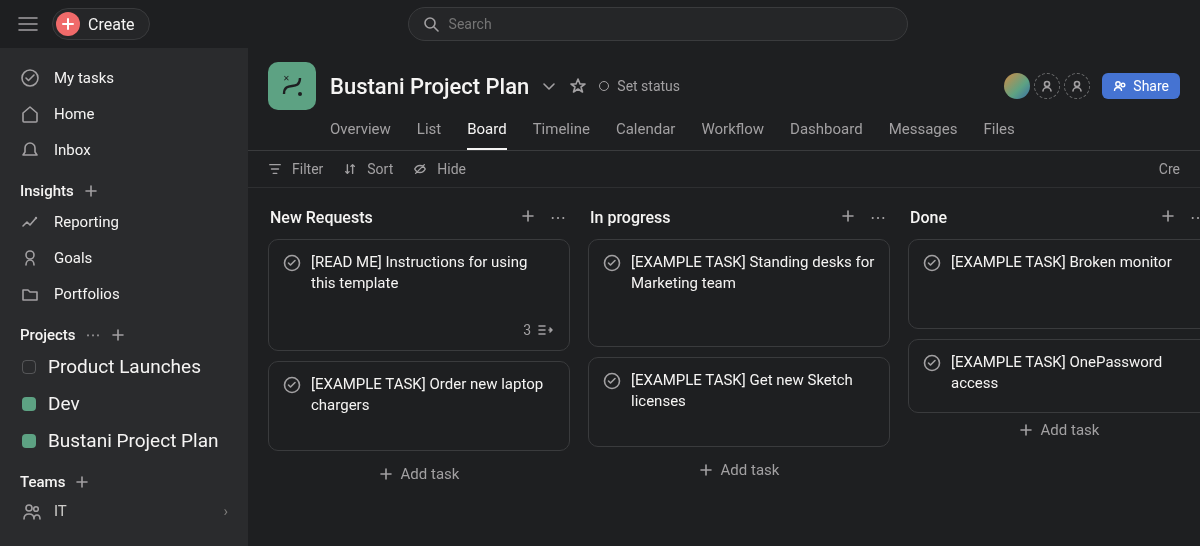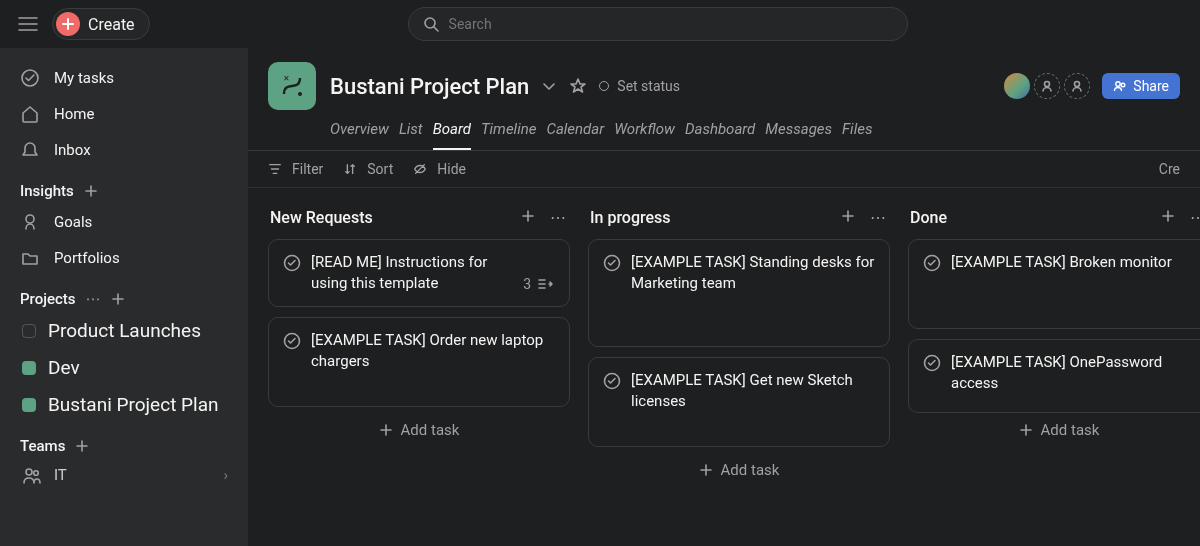--- a/index.html
+++ b/index.html
@@ -32,36 +32,36 @@
   .proj-icon { width:48px; height:48px; border-radius:10px; background:#5da283; display:flex; align-items:center; justify-content:center; }
   .title-row { display:flex; align-items:center; gap:12px; }
   .title-row h1 { font-size:22px; font-weight:500; }
   .status-pill { display:flex; align-items:center; gap:8px; color:#a2a0a2; font-size:14px; cursor:pointer;}
   .status-dot { width:10px;height:10px;border-radius:50%;border:1.5px solid #a2a0a2; }
   .member-stack { margin-left:auto; display:flex; align-items:center; gap:4px; }
   .avatar { width:26px;height:26px;border-radius:50%;border:1.5px dashed #6d6e6f; display:flex; align-items:center; justify-content:center; color:#a2a0a2;}
   .avatar.photo { border:none; background:linear-gradient(135deg,#d08b45,#5da283 60%,#3a6ea5); }
   .share-btn { display:flex; align-items:center; gap:6px; background:#4573d2; border:none; color:white; font-size:14px; padding:5px 11px; border-radius:6px; cursor:pointer; margin-left:8px;}
 
-  .tabs { display:flex; gap:10px; padding: 10px 0 0 82px; border-bottom:1px solid #3a3b3d;font-style:italic; }
+  .tabs { display:flex; gap:26px; padding: 10px 0 0 82px; border-bottom:1px solid #3a3b3d; }
   .tab { padding: 0 0 10px; font-size:15px; color:#a2a0a2; cursor:pointer; }
   .tab.active { color:#f5f4f3; border-bottom:2px solid #f5f4f3; }
 
   .toolbar { display:flex; align-items:center; gap:20px; padding:10px 20px; border-bottom:1px solid #2e2f31; }
   .tool { display:flex; align-items:center; gap:10px; color:#a2a0a2; font-size:14px; cursor:pointer;}
   .tool .ico { width:14px; height:14px; }
   .toolbar .right { margin-left:auto; }
 
   .board { flex:1; display:flex; gap:18px; padding:16px 0 0 20px; overflow:hidden; }
   .col { width:302px; display:flex; flex-direction:column; flex-shrink:0;}
   .col-head { display:flex; align-items:center; padding:4px 4px 12px 2px; }
   .col-head h3 { font-size:16px; font-weight:500; }
   .col-head .actions { margin-left:auto; display:flex; gap:14px; color:#a2a0a2; }
   .cards { display:flex; flex-direction:column; gap:10px; }
-  .card { border:1px solid #3a3b3d; border-radius:10px; padding:12px 14px; background:#1e1f21; cursor:pointer; display:flex; flex-direction:row; gap:6px;}
+  .card { border:1px solid #3a3b3d; border-radius:10px; padding:12px 14px; background:#1e1f21; cursor:pointer; display:flex; flex-direction:column; gap:6px;}
   .card-top { display:flex; gap:10px; align-items:flex-start; }
   .card-top .check { flex-shrink:0; margin-top:2px; }
   .card-title { font-size:15px; line-height:1.4; }
   .card-meta { display:flex; justify-content:flex-end; align-items:center; gap:6px; color:#a2a0a2; font-size:14px; padding-top:22px;}
   .add-task { display:flex; align-items:center; justify-content:center; gap:8px; color:#a2a0a2; font-size:15px; padding:14px 0 6px; cursor:pointer; }
   .card.short { min-height:74px; }
   .card.tall { min-height:90px; border-radius:10px;}
 
   .icon-stroke { stroke:#a2a0a2; fill:none; stroke-width:1.6; stroke-linecap:round; stroke-linejoin:round;}
 </style>
@@ -117,20 +117,27 @@
     <div class="section">
       <span>Insights</span>
       <span class="plus">
           <svg width="14" height="14">
             <path d="M7 2v10M2 7h10" class="icon-stroke"></path>
           </svg>
         </span>
     </div>
     <div class="side-item">
       <svg width="20" height="20">
+          <path d="M3 14l4-4 3 3 6-7" class="icon-stroke"></path>
+          <circle cx="16" cy="6" r="1.2" fill="#a2a0a2"></circle>
+        </svg>
+      <span>Reporting</span>
+    </div>
+    <div class="side-item">
+      <svg width="20" height="20">
           <circle cx="10" cy="7" r="4" class="icon-stroke"></circle>
           <path d="M6 17c0-3 2-5 4-5s4 2 4 5" class="icon-stroke"></path>
         </svg>
       <span>Goals</span>
     </div>
     <div class="side-item">
       <svg width="20" height="20">
           <path d="M3 6h5l2 2h7v8H3z" class="icon-stroke"></path>
         </svg>
       <span>Portfolios</span>

